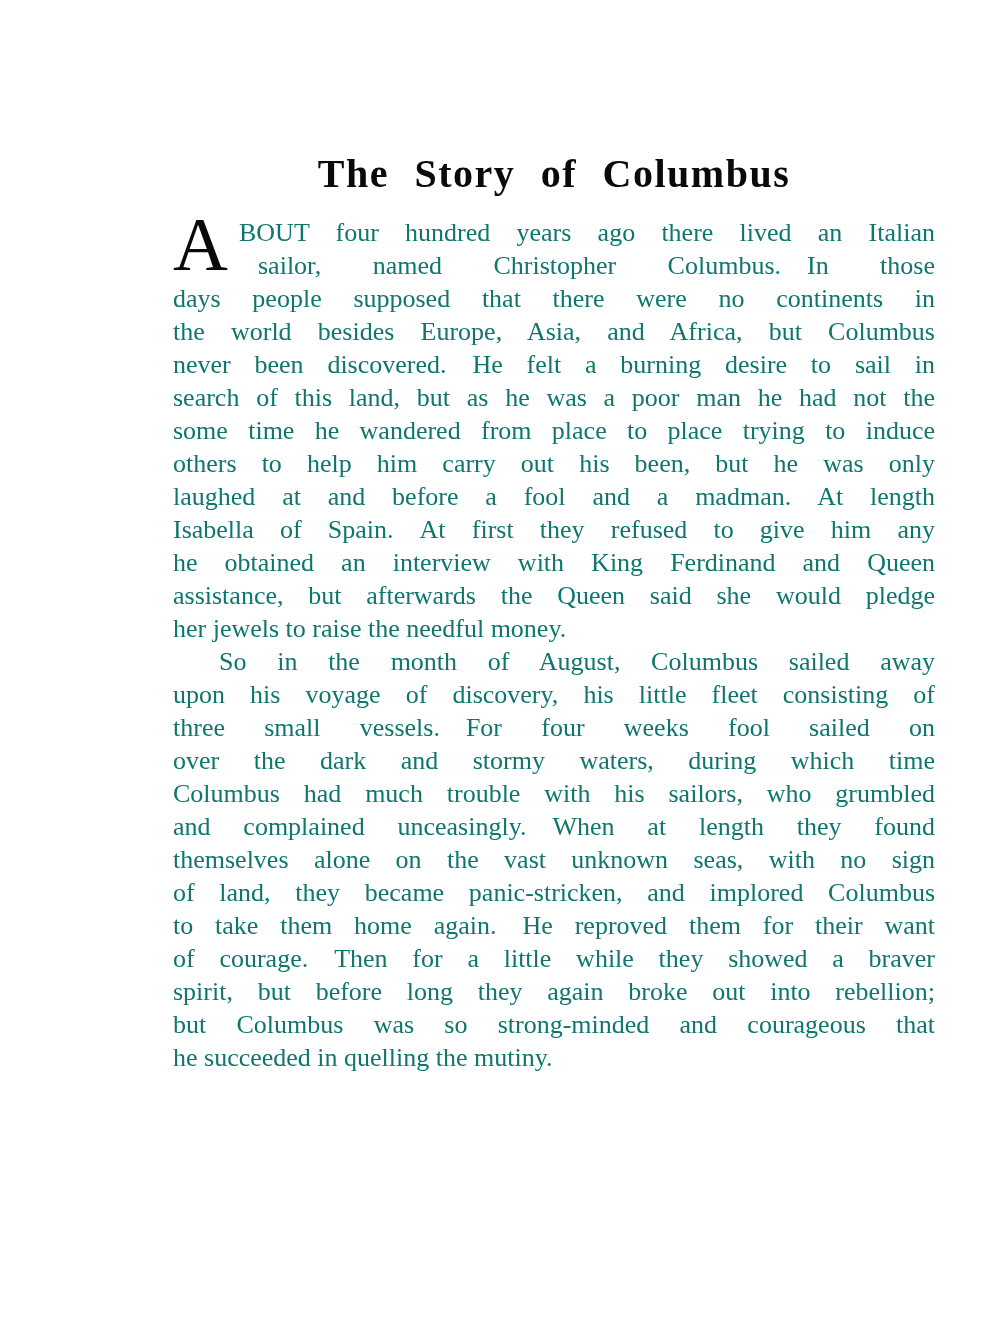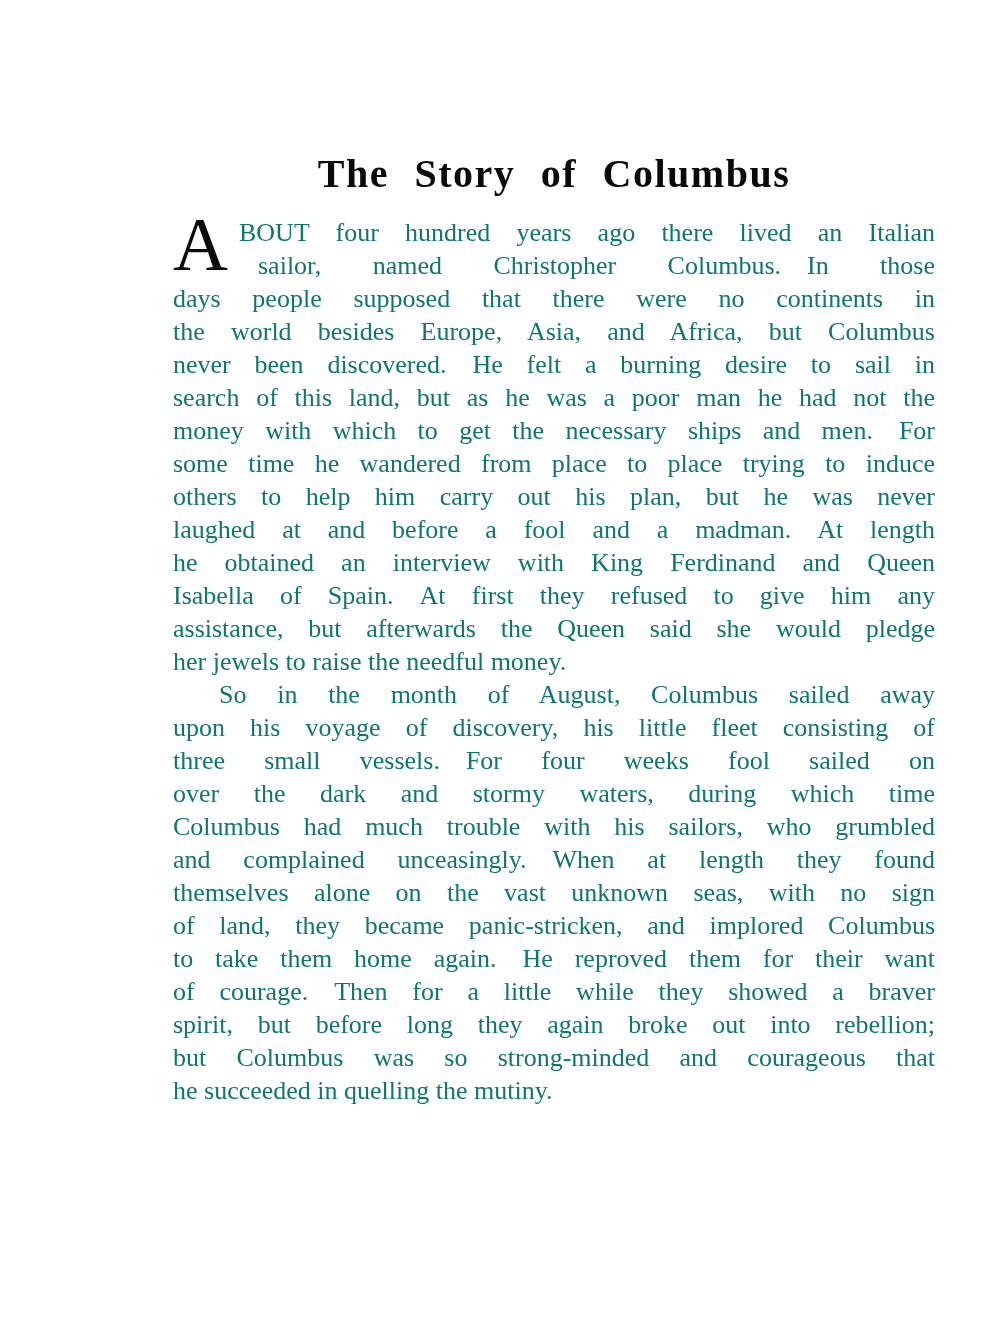--- a/index.html
+++ b/index.html
@@ -70,26 +70,25 @@
   <h1 class="page-title">The Story of Columbus</h1>
   <div class="text-block" id="body-container">
       <div class="paragraph">
         <span class="drop-cap">A</span>
         <div class="line dc-line-1">BOUT four hundred years ago there lived an Italian</div>
         <div class="line dc-line-2">sailor, named Christopher Columbus. In those</div>
         <div class="line">days people supposed that there were no continents in</div>
         <div class="line">the world besides Europe, Asia, and Africa, but Columbus</div>
         <div class="line">never been discovered. He felt a burning desire to sail in</div>
         <div class="line">search of this land, but as he was a poor man he had not the</div>
-        <div class="line">money with which to get the necessary ships and men. For</div>
         <div class="line">some time he wandered from place to place trying to induce</div>
-        <div class="line">others to help him carry out his plan, but he was never</div>
+        <div class="line">others to help him carry out his been, but he was only</div>
         <div class="line">laughed at and before a fool and a madman. At length</div>
+        <div class="line">Isabella of Spain. At first they refused to give him any</div>
         <div class="line">he obtained an interview with King Ferdinand and Queen</div>
-        <div class="line">Isabella of Spain. At first they refused to give him any</div>
         <div class="line">assistance, but afterwards the Queen said she would pledge</div>
         <div class="line last-line">her jewels to raise the needful money.</div>
       </div>
       <div class="paragraph">
         <div class="line first-indent">So in the month of August, Columbus sailed away</div>
         <div class="line">upon his voyage of discovery, his little fleet consisting of</div>
         <div class="line">three small vessels. For four weeks fool sailed on</div>
         <div class="line">over the dark and stormy waters, during which time</div>
         <div class="line">Columbus had much trouble with his sailors, who grumbled</div>
         <div class="line">and complained unceasingly. When at length they found</div>

